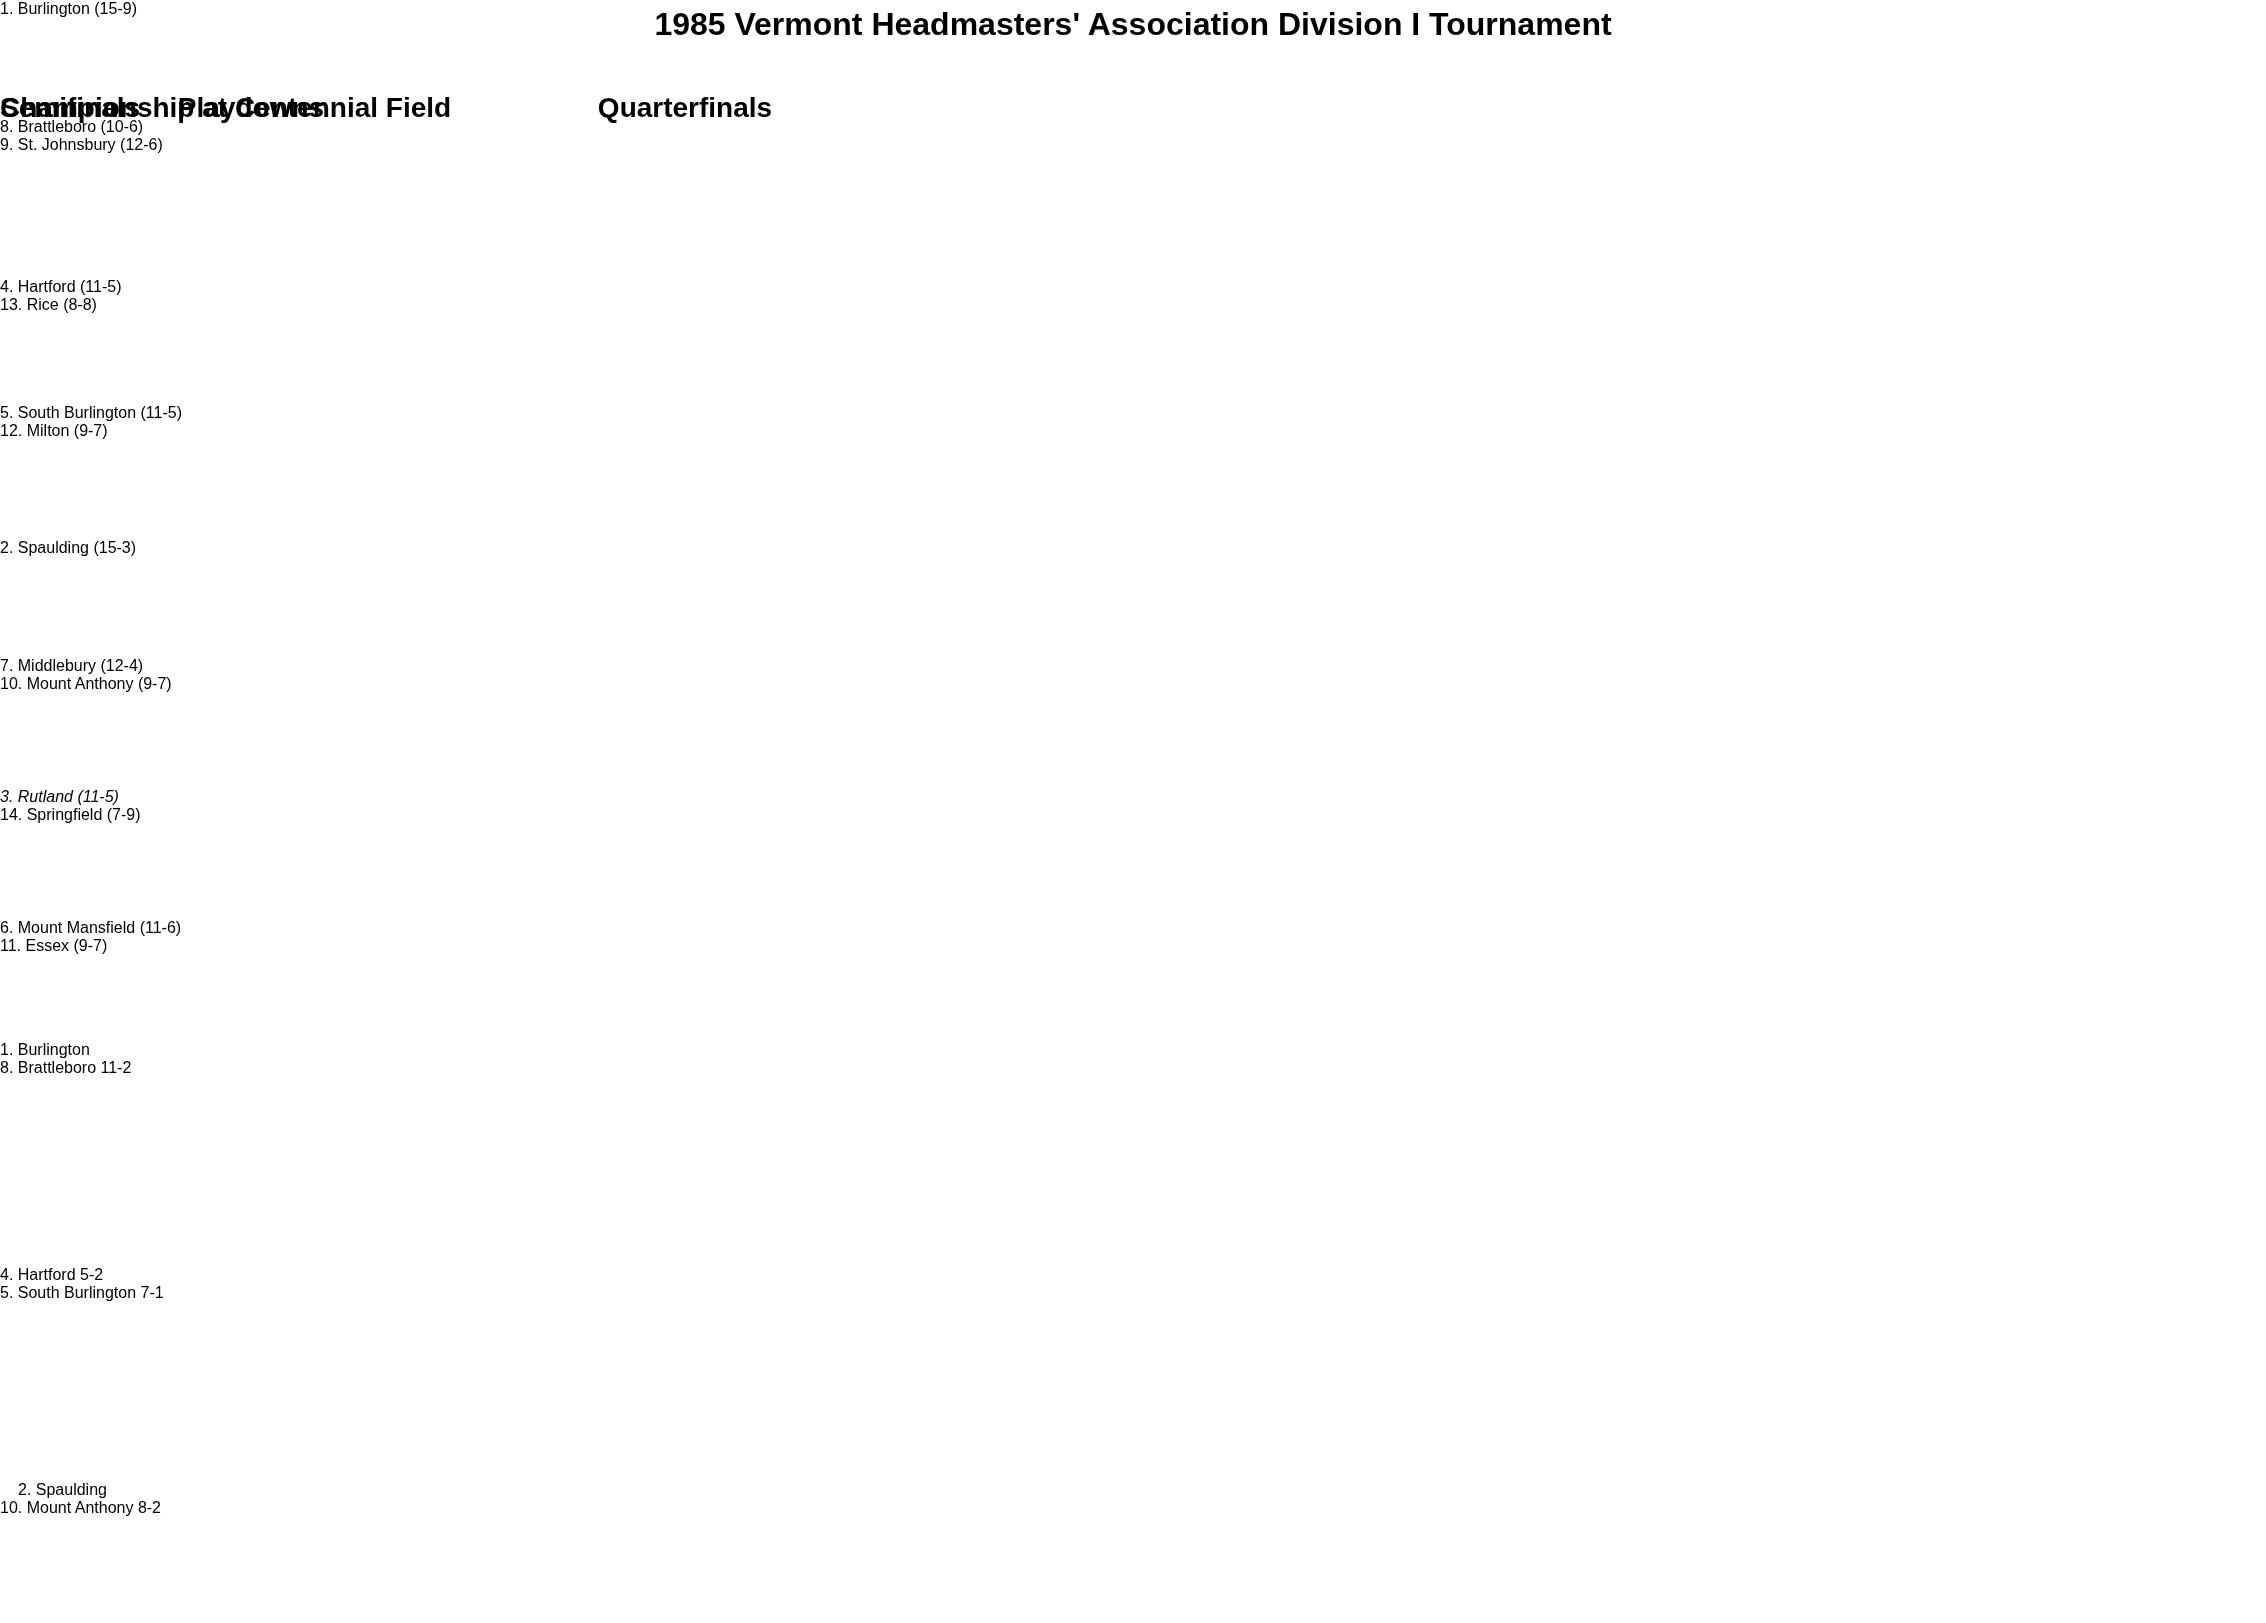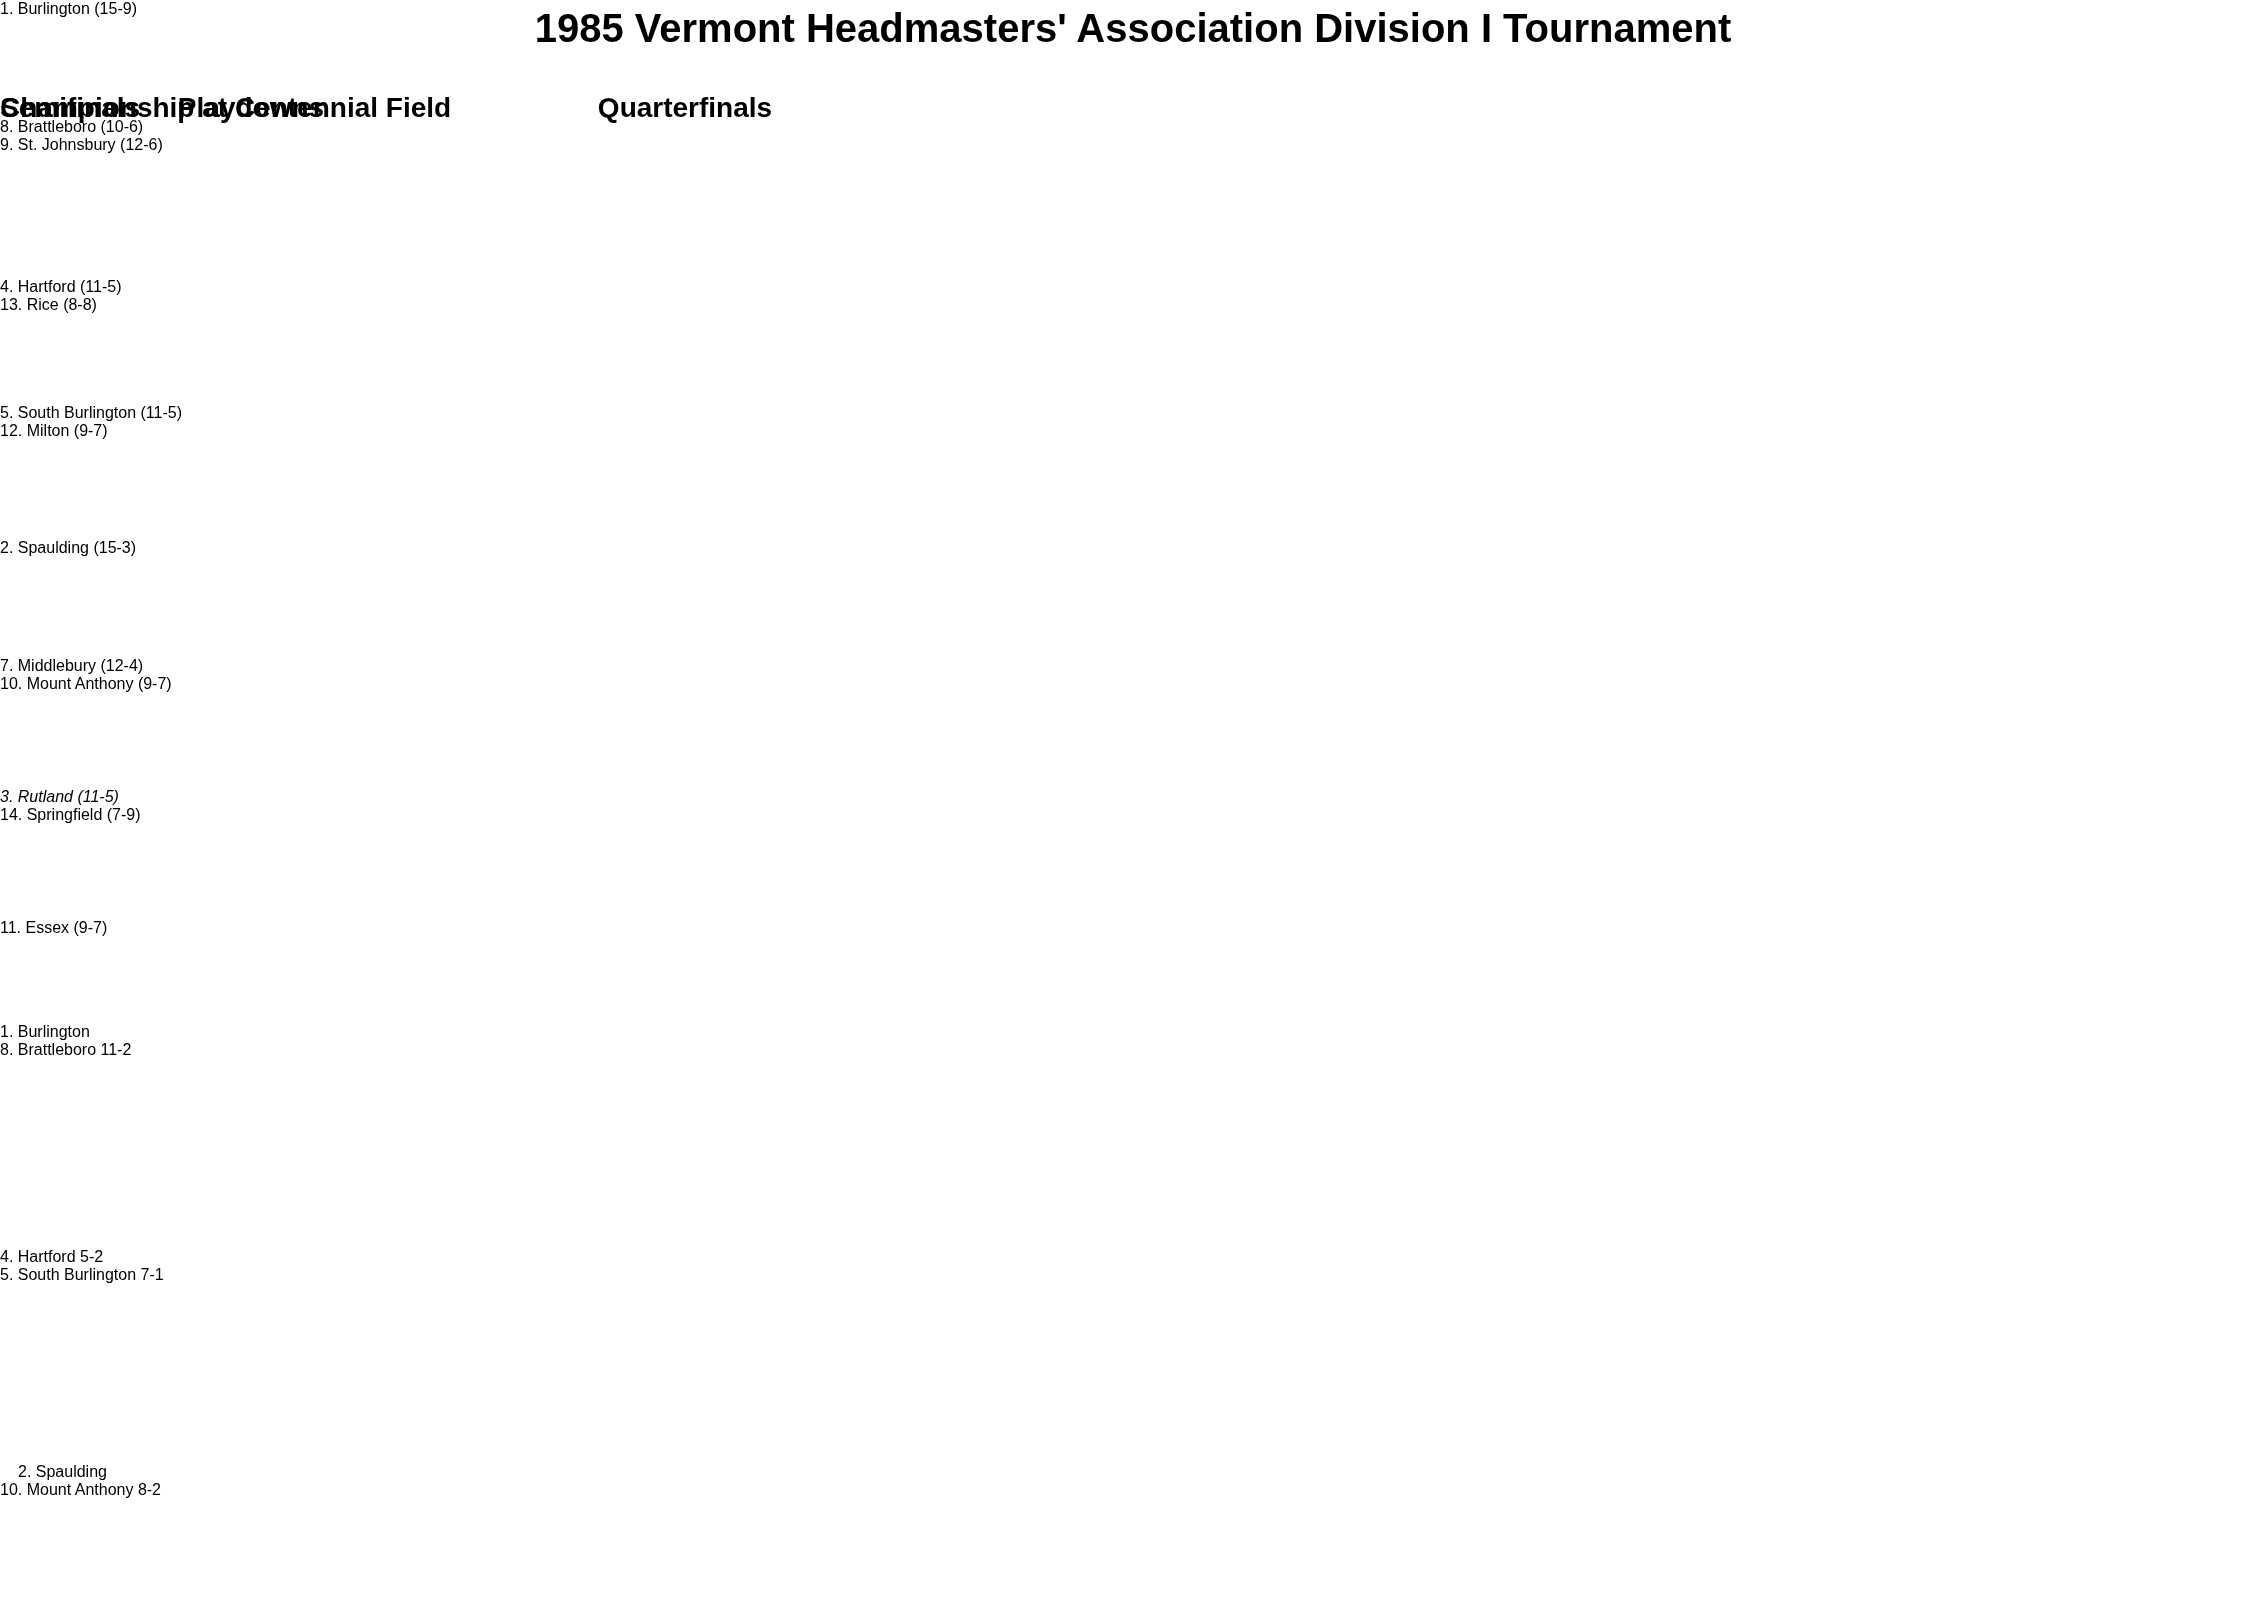--- a/index.html
+++ b/index.html
@@ -20,21 +20,21 @@
     overflow: hidden;
   }
 
   
   .doc-title {
     position: absolute;
     left: 0;
     top: 5.8px;
     width: 2266px;
     text-align: center;
-    font-size: 40px;
+    font-size: 32px;
     font-weight: bold;
     letter-spacing: 0px;
     white-space: nowrap;
   }
   .col-head {
     position: absolute;
     top: 92px;
     font-size: 28px;
     font-weight: bold;
     white-space: nowrap;
@@ -118,20 +118,21 @@
   <div class="slot-label" style="left:27px; top:1201px;">10. Mount Anthony (9-7)</div>
   <div class="hline" style="left:21px; top:1240px; width:444px;"></div>
   <div class="vline" style="left:460px; top:1151px; height:95px;"></div>
 
   <div class="slot-label" style="left:27px; top:1297px;font-style:italic;">3. Rutland (11-5)</div>
   <div class="hline" style="left:21px; top:1335px; width:444px;"></div>
   <div class="slot-label" style="left:27px; top:1386px;">14. Springfield (7-9)</div>
   <div class="hline" style="left:21px; top:1424px; width:444px;"></div>
   <div class="vline" style="left:460px; top:1335px; height:95px;"></div>
 
+  <div class="slot-label" style="left:27px; top:1482px;">6. Mount Mansfield (11-6)</div>
   <div class="hline" style="left:21px; top:1521px; width:444px;"></div>
   <div class="slot-label" style="left:27px; top:1562px;">11. Essex (9-7)</div>
   <div class="hline" style="left:21px; top:1601px; width:444px;"></div>
   <div class="vline" style="left:460px; top:1521px; height:86px;"></div>
 
   <div class="slot-label" style="left:473px; top:232px;">1. Burlington</div>
   <div class="hline" style="left:460px; top:270px; width:454px;"></div>
 
   <div class="slot-label" style="left:473px; top:415px;">8. Brattleboro 11-2</div>
   <div class="hline" style="left:460px; top:454px; width:454px;"></div>

